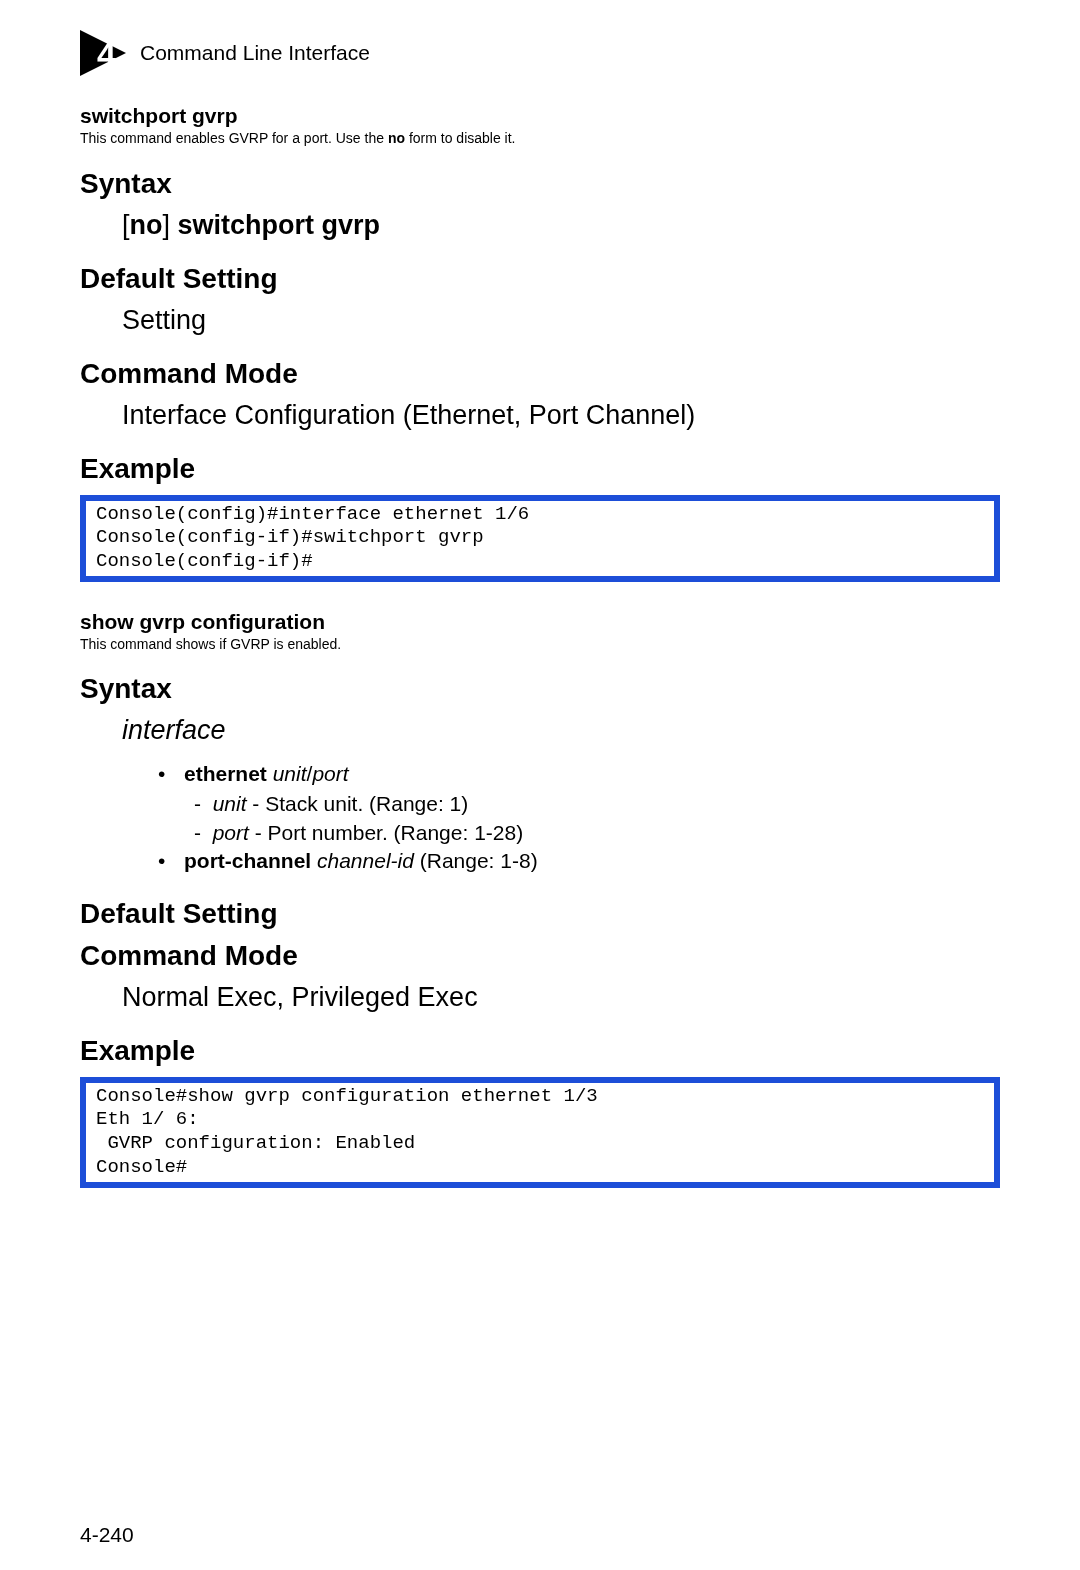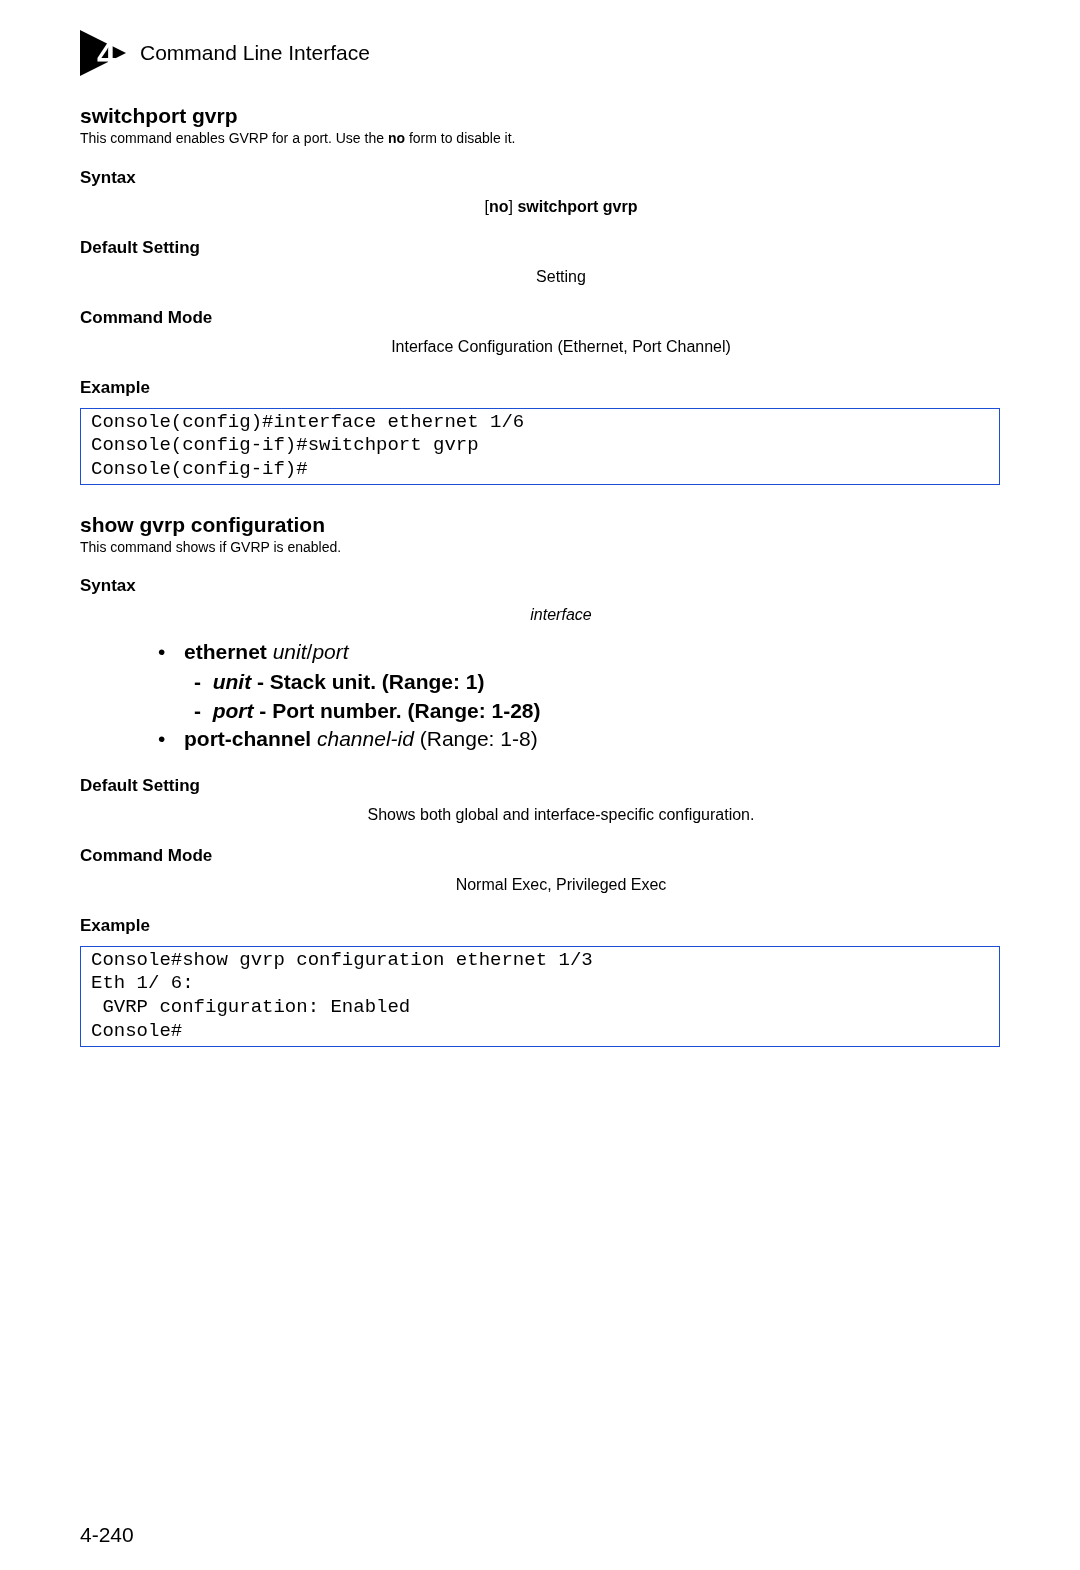--- a/index.html
+++ b/index.html
@@ -4,42 +4,42 @@
   <style>
     * { box-sizing: border-box; margin: 0; padding: 0; }
     html, body { width: 1080px; height: 1570px; background: #fff; font-family: Arial, Helvetica, sans-serif; color: #000; }
     .page { padding: 30px 80px 30px 80px; position: relative; height: 100%; }
     .header { display: flex; align-items: center; margin-bottom: 28px; }
     .chapter-icon { width: 46px; height: 46px; position: relative; }
     .chapter-icon svg { width: 46px; height: 46px; }
     .header-title { font-size: 21px; margin-left: 14px; font-weight: normal; }
     .cmd-title { font-size: 21px; font-weight: bold; margin-bottom: 2px; }
     .para { font-size: 14px; line-height: 1.25; margin-bottom: 20px; }
-    .section-label { font-size: 17px; font-weight: bold; margin-bottom: 10px; margin-top: 8px; }
+    .section-label { font-size: 28px; font-weight: bold; margin-bottom: 10px; margin-top: 8px; }
     .indent1 { padding-left: 42px; }
     .indent2 { padding-left: 78px; }
-    .indent3 { padding-left: 114px; font-weight: bold; }
+    .indent3 { padding-left: 114px; }
     .mb { margin-bottom: 22px; }
     .mbm { margin-bottom: 14px; }
     .bold { font-weight: bold; }
     .italic { font-style: italic; }
     .codebox {
-      border: 1px solid #1d4ed8;
+      border: 6px solid #1d4ed8;
       padding: 2px 10px;
       font-family: "Courier New", monospace;
       font-size: 19px;
       white-space: pre;
       line-height: 1.25;
       margin-bottom: 28px;
     }
     .bullet { display: flex; align-items: flex-start; font-size: 21px; line-height: 1.35; }
     .bullet .dot { width: 26px; display: inline-block; }
     .dash-line { font-size: 21px; line-height: 1.4; }
     .page-number { position: absolute; bottom: 23px; left: 80px; font-size: 21px; }
-    .syn-line { font-size: 16px; text-align: center; }
+    .syn-line { font-size: 27px; }
   </style>
 </head>
 <body>
 
 <div class="page">
 
   <div class="header">
     <div class="chapter-icon">
       <svg viewBox="0 0 46 46">
         <polygon points="0,0 46,23 0,46" fill="#000"></polygon>
@@ -95,21 +95,20 @@
     </div>
 
     <div class="indent2 bullet mb">
       <span class="dot">•</span>
       <span>
         <span class="bold">port-channel</span><span class="italic"> channel-id</span><span> (Range: 1-8)</span>
       </span>
     </div>
 
     <div class="section-label">Default Setting</div>
-    <div class="indent1 mb syn-line">Shows both global and interface-specific configuration.</div>
 
     <div class="section-label">Command Mode</div>
     <div class="indent1 mb syn-line">Normal Exec, Privileged Exec</div>
 
     <div class="section-label">Example</div>
     <div class="codebox">Console#show gvrp configuration ethernet 1/3
 Eth 1/ 6:
  GVRP configuration: Enabled
 Console#</div>
   </div>

